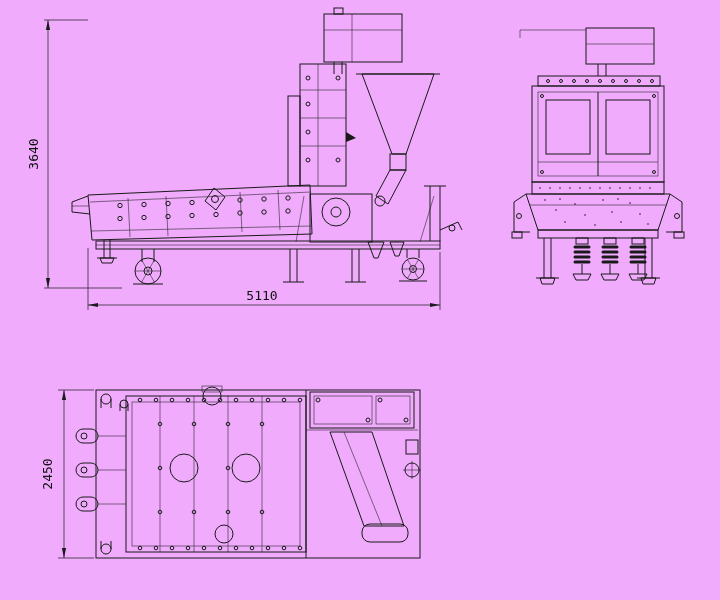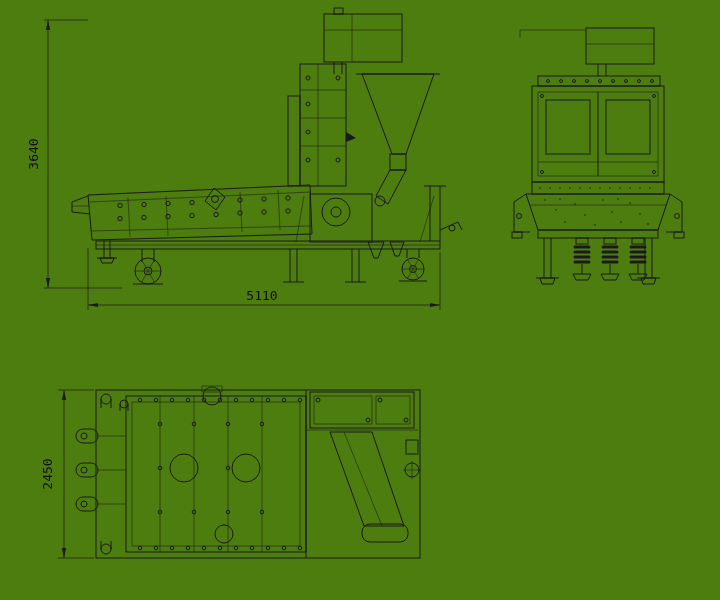--- a/index.html
+++ b/index.html
@@ -1,16 +1,16 @@
 <!DOCTYPE html>
 <html><head>
 <meta charset="utf-8">
 <style>
   html,body{margin:0;padding:0;background:#ffffff;}
-  .sheet{position:relative;width:720px;height:600px;background:#4d7c0f;overflow:hidden;}
+  .sheet{position:relative;width:720px;height:600px;background:#f0abfc;overflow:hidden;}
   svg{display:block;}
   .s{fill:none;stroke:#1a1a1a;stroke-width:1;}
   .t{fill:none;stroke:#1a1a1a;stroke-width:0.55;}
   .d{fill:none;stroke:#1a1a1a;stroke-width:0.7;}
   .ar{fill:#1a1a1a;stroke:none;}
   .dot{fill:#1a1a1a;stroke:none;}
   .coil{stroke:#1a1a1a;stroke-width:3;stroke-linecap:round;fill:none;}
   .dim-text{font-family:"DejaVu Sans Mono","Liberation Mono",monospace;font-size:13px;fill:#111;}
 </style>
 </head>

